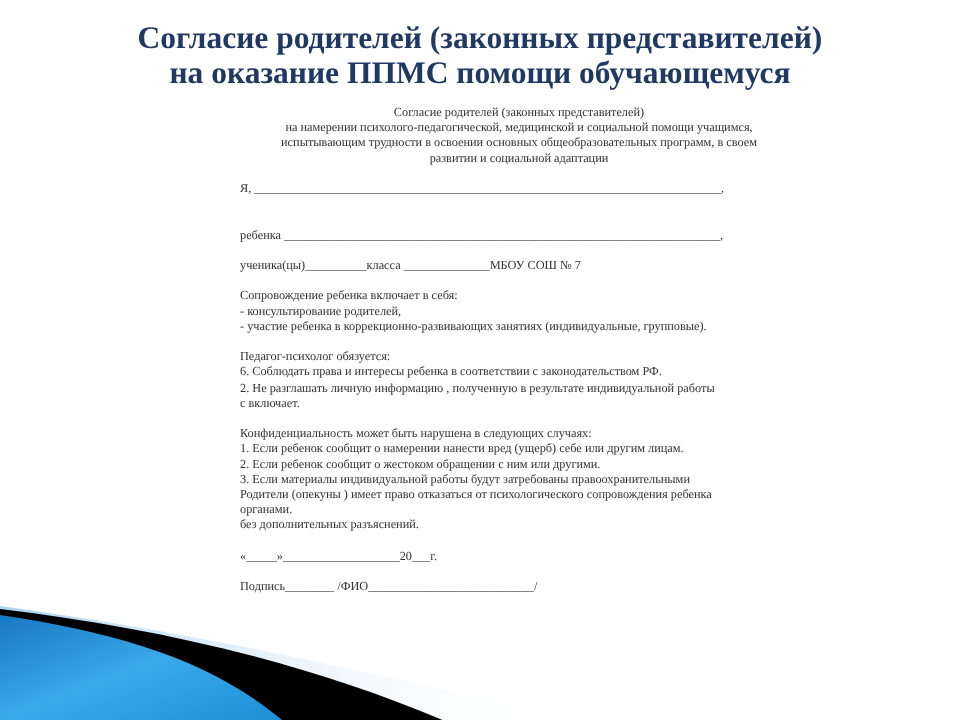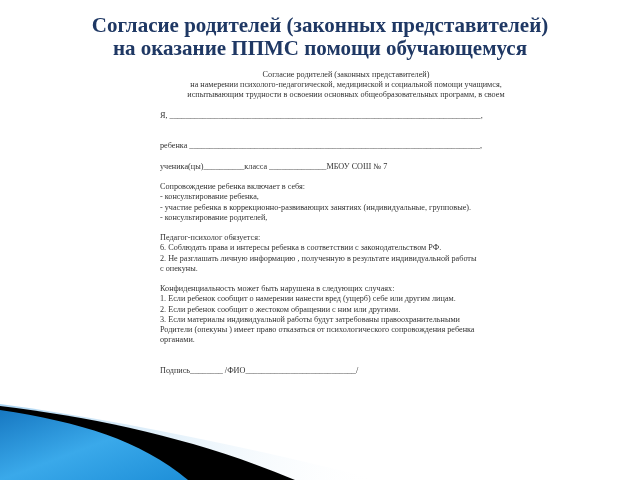--- a/index.html
+++ b/index.html
@@ -46,41 +46,43 @@
 <div class="slide-title">
   <div>Согласие родителей (законных представителей)</div>
   <div>на оказание ППМС помощи обучающемуся</div>
 </div>
 
 <div class="doc">
   <div class="center">
     <div>Согласие родителей (законных представителей)</div>
     <div>на намерении психолого-педагогической, медицинской и социальной помощи учащимся,</div>
     <div>испытывающим трудности в освоении основных общеобразовательных программ, в своем</div>
+    <div>развитии и социальной адаптации</div>
   </div>
   <div class="gap"></div>
   <p>Я, ____________________________________________________________________________,</p>
   <div class="gap"></div>
   <div class="gap"></div>
   <p>ребенка _______________________________________________________________________,</p>
   <div class="gap"></div>
   <p>ученика(цы)__________класса ______________МБОУ СОШ № 7</p>
   <div class="gap"></div>
   <p>Сопровождение ребенка включает в себя:</p>
-  <p>- консультирование ребенка,</p>
+  <p>- консультирование родителей,</p>
   <p>- участие ребенка в коррекционно-развивающих занятиях (индивидуальные, групповые).</p>
-  <p>- консультирование родителей,</p>
   <div class="gap"></div>
   <p>Педагог-психолог обязуется:</p>
   <p>6. Соблюдать права и интересы ребенка в соответствии с законодательством РФ.</p>
   <p>2. Не разглашать личную информацию , полученную в результате индивидуальной работы</p>
-  <p>с опекуны.</p>
+  <p>с включает.</p>
   <div class="gap"></div>
   <p>Конфиденциальность может быть нарушена в следующих случаях:</p>
   <p>1. Если ребенок сообщит о намерении нанести вред (ущерб) себе или другим лицам.</p>
   <p>2. Если ребенок сообщит о жестоком обращении с ним или другими.</p>
   <p>3. Если материалы индивидуальной работы будут затребованы правоохранительными</p>
   <p>Родители (опекуны ) имеет право отказаться от психологического сопровождения ребенка</p>
   <p>органами.</p>
+  <p>без дополнительных разъяснений.</p>
   <div class="gap"></div>
+  <p>«_____»___________________20___г.</p>
   <div class="gap"></div>
   <p>Подпись________ /ФИО___________________________/</p>
 </div>
 
 </body></html>

